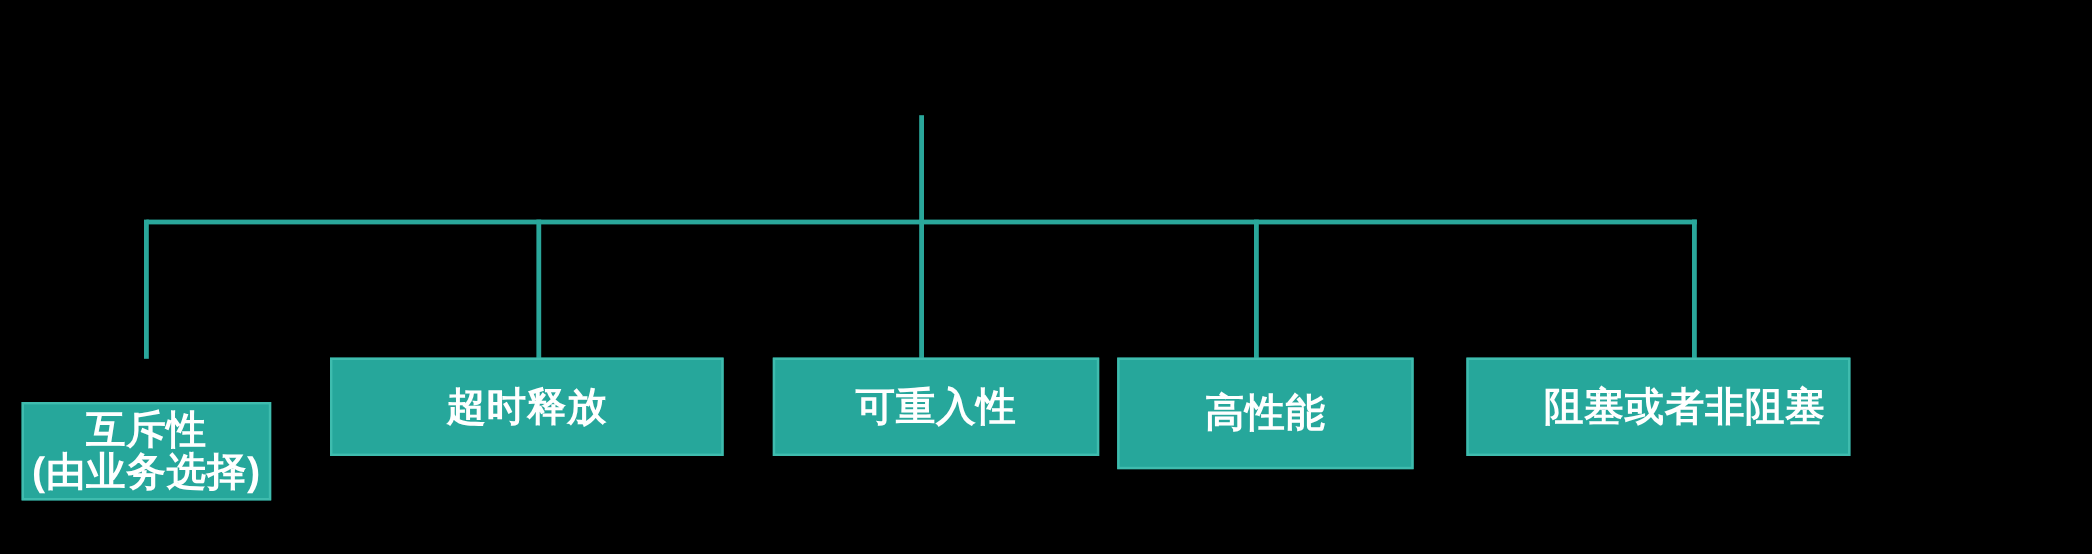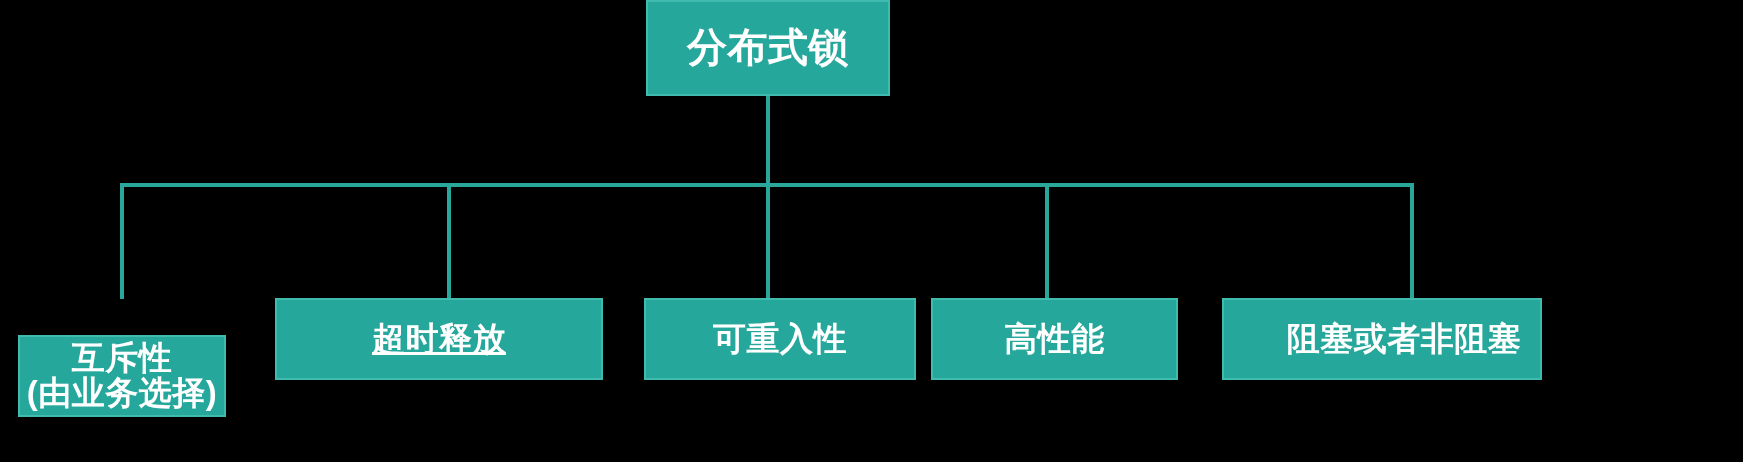--- a/index.html
+++ b/index.html
@@ -55,34 +55,33 @@
     height: 82px;
     font-size: 33px;
     margin-top: 37px;
   }
   #node-c1 {
     left: 275px;
     top: 298px;
     width: 328px;
     height: 82px;
     font-size: 33px;
-    text-decoration: underline;
   }
   #node-c2 {
     left: 644px;
     top: 298px;
     width: 272px;
     height: 82px;
     font-size: 33px;
   }
   #node-c3 {
     left: 931px;
     top: 298px;
     width: 247px;
-    height: 82px;
+    height: 93px;
     font-size: 33px;
   }
   #node-c4 {
     left: 1222px;
     top: 298px;
     width: 320px;
     height: 82px;
     font-size: 33px;
     padding-left: 44px;
   }
@@ -117,23 +116,20 @@
 <div id="canvas">
 
   <div class="conn conn-v" id="conn-root-down"></div>
   <div class="conn conn-h" id="conn-bus"></div>
   <div class="conn conn-v" id="conn-d0"></div>
   <div class="conn conn-v" id="conn-d1"></div>
   <div class="conn conn-v" id="conn-d2"></div>
   <div class="conn conn-v" id="conn-d3"></div>
   <div class="conn conn-v" id="conn-d4"></div>
 
-  <div class="node" id="node-root">
-    <span class="line">分布式锁</span>
-  </div>
 
   <div class="node" id="node-c0">
     <span class="line">互斥性</span>
     <span class="line">(由业务选择)</span>
   </div>
 
   <div class="node" id="node-c1">
     <span class="line">超时释放</span>
   </div>
 

